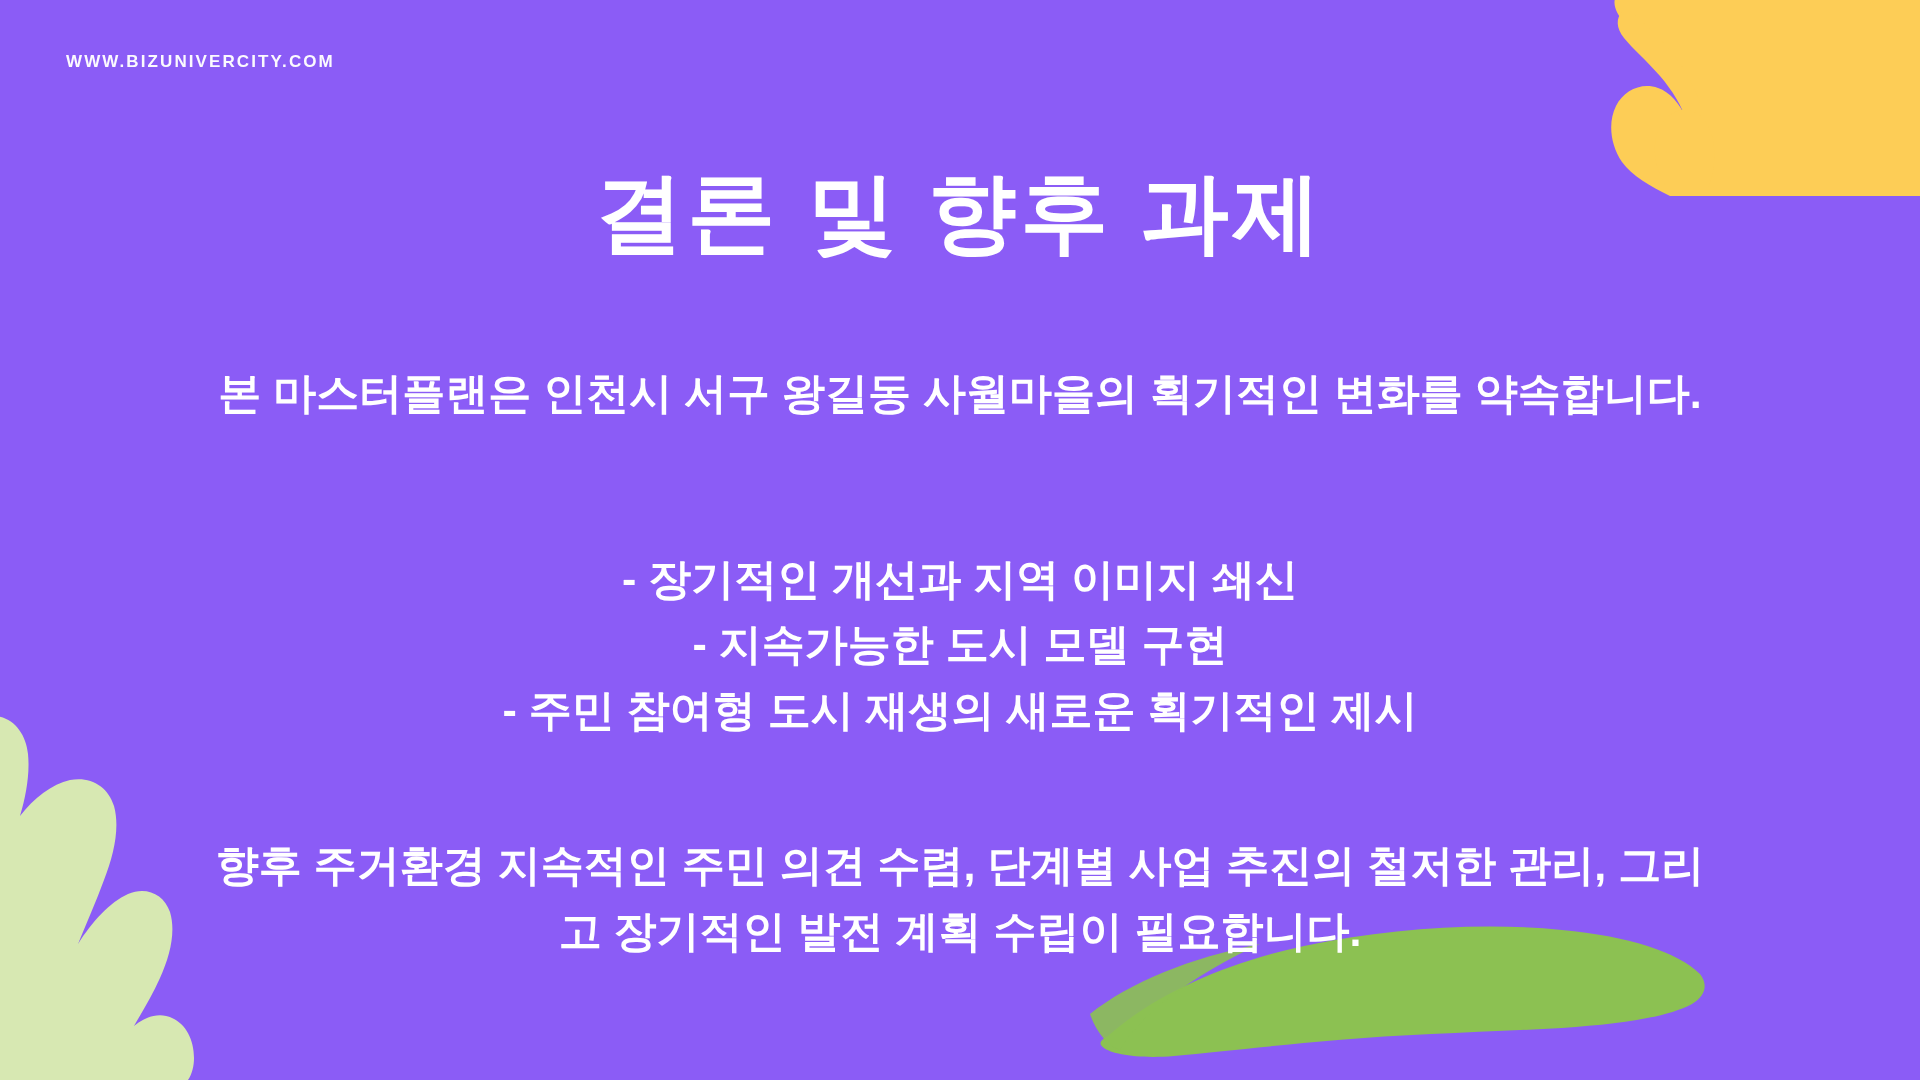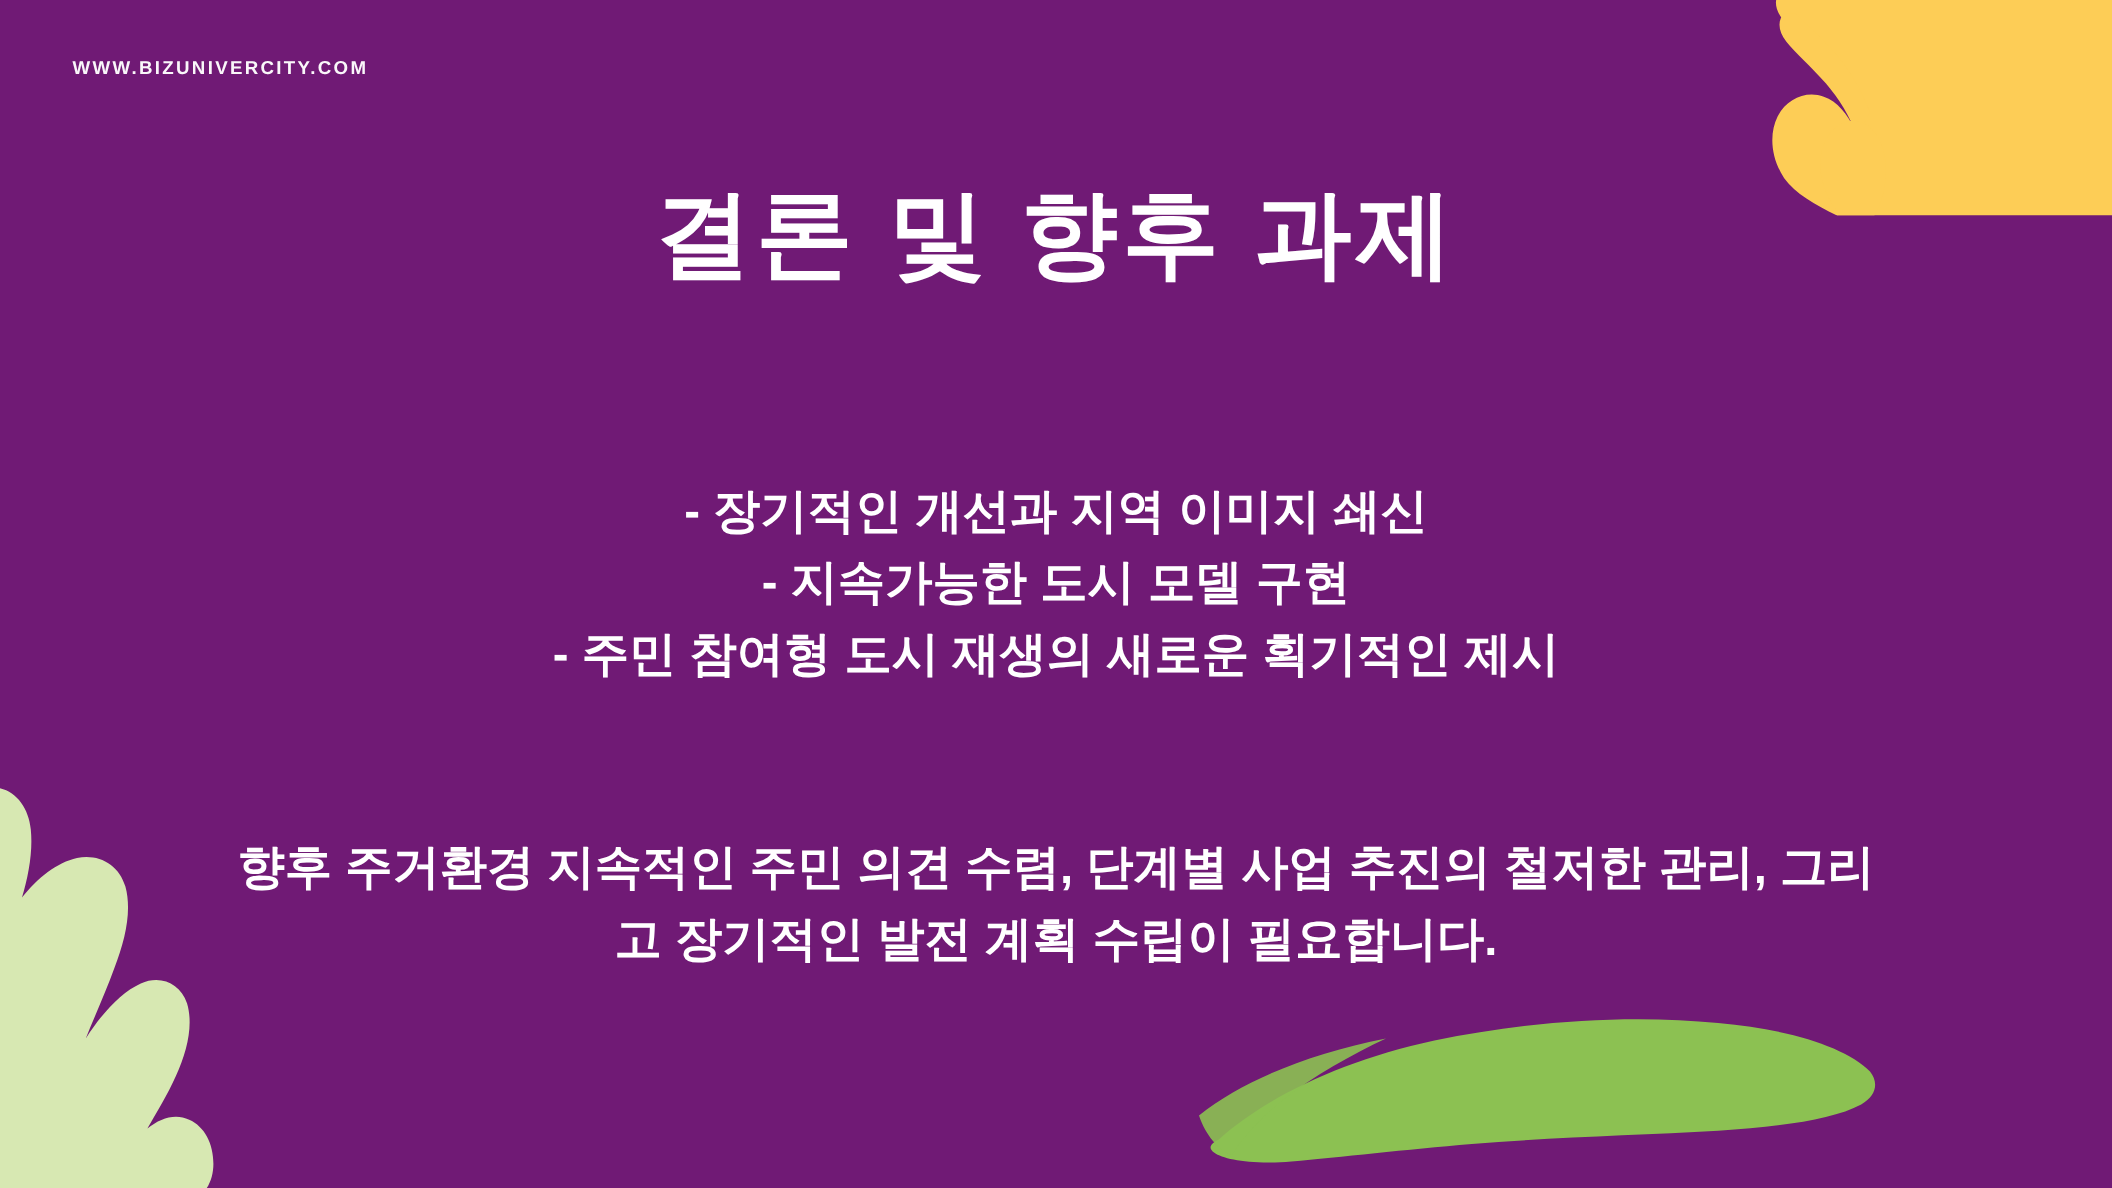--- a/index.html
+++ b/index.html
@@ -8,21 +8,21 @@
     padding: 0;
     width: 1920px;
     height: 1080px;
     overflow: hidden;
     background: #1d7455;
   }
   #slide {
     position: relative;
     width: 1920px;
     height: 1080px;
-    background: #701a75;
+    background: #8b5cf6;
     font-family: "Liberation Sans", "DejaVu Sans", sans-serif;
     overflow: hidden;
     text-decoration: underline;
   }
 
   
   .deco {
     position: absolute;
     pointer-events: none;
   }
@@ -61,21 +61,20 @@
   
   #content {
     position: absolute;
     top: 0;
     left: 0;
     width: 1920px;
     height: 1080px;
     display: flex;
     flex-direction: column;
     align-items: center;
-    gap: 38px;
   }
 
   #slide-title {
     margin-top: 168px;
     color: #ffffff;
     font-size: 88px;
     font-weight: 700;
     letter-spacing: 4px;
     line-height: 1.02;
     text-align: center;
@@ -187,20 +186,21 @@
       C140,40 104,60 76,82
       C54,100 38,118 30,132
       C18,128 6,114 0,96 Z"></path>
   </svg>
 
   <div id="site-url">WWW.BIZUNIVERCITY.COM</div>
 
   <div id="content">
     <h1 id="slide-title">결론 및 향후 과제</h1>
 
+    <p class="body-block" id="intro-paragraph">본 마스터플랜은 인천시 서구 왕길동 사월마을의 획기적인 변화를 약속합니다.</p>
 
     <ul id="bullet-list">
       <li>- 장기적인 개선과 지역 이미지 쇄신</li>
       <li>- 지속가능한 도시 모델 구현</li>
       <li>- 주민 참여형 도시 재생의 새로운 획기적인 제시</li>
     </ul>
 
     <p class="body-block" id="closing-paragraph">향후 주거환경 지속적인 주민 의견 수렴, 단계별 사업 추진의 철저한 관리, 그리고 장기적인 발전 계획 수립이 필요합니다.</p>
   </div>
 </div>

